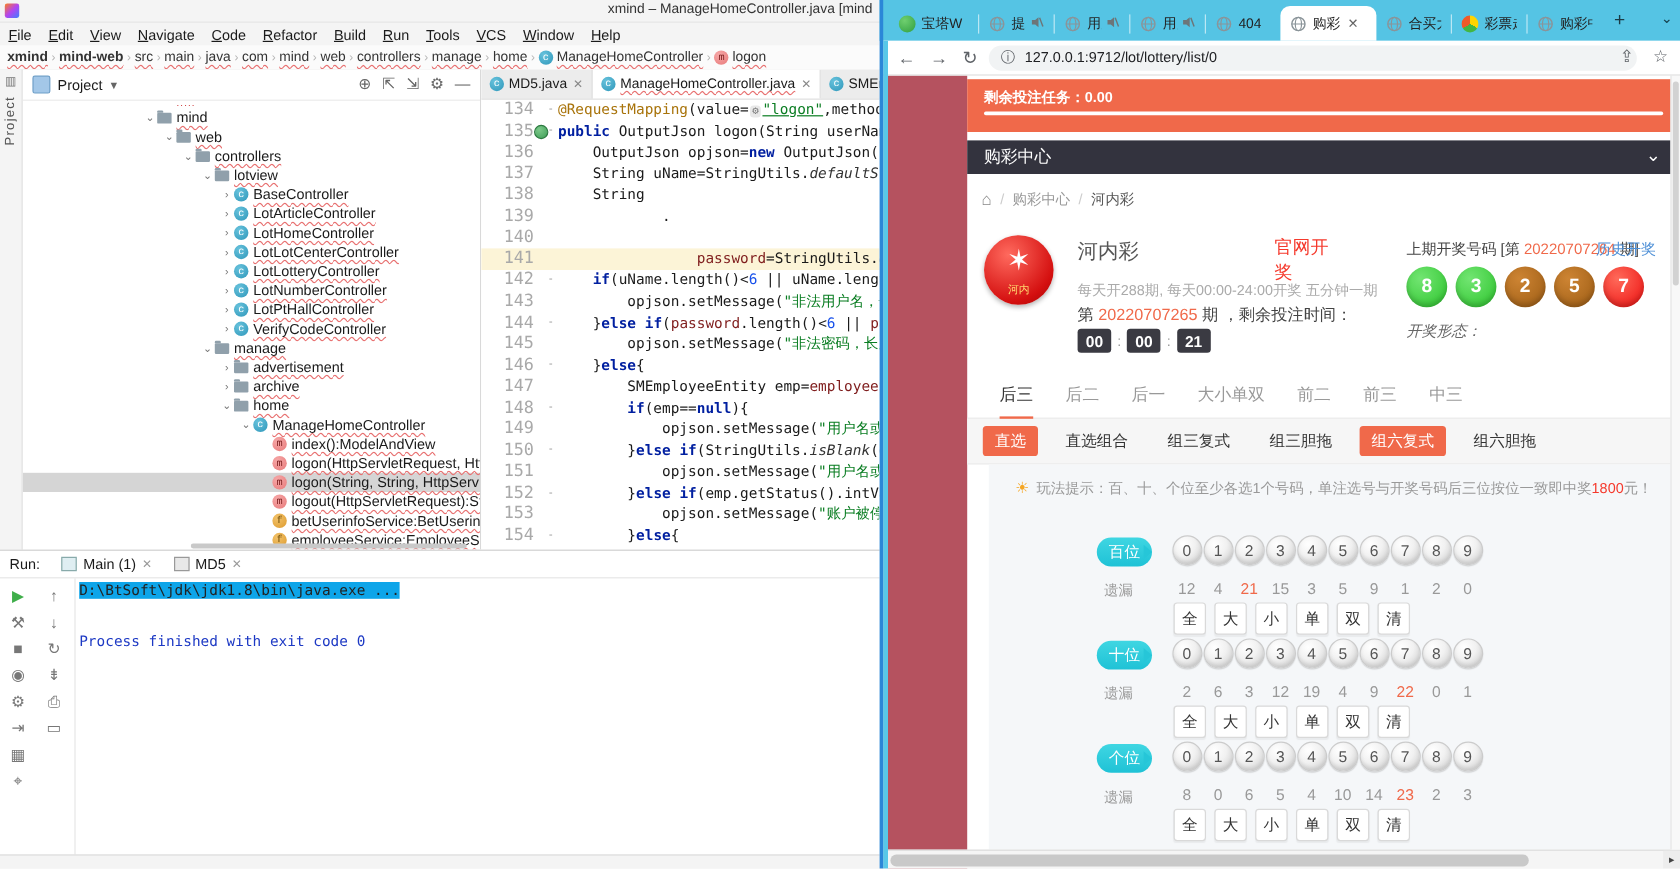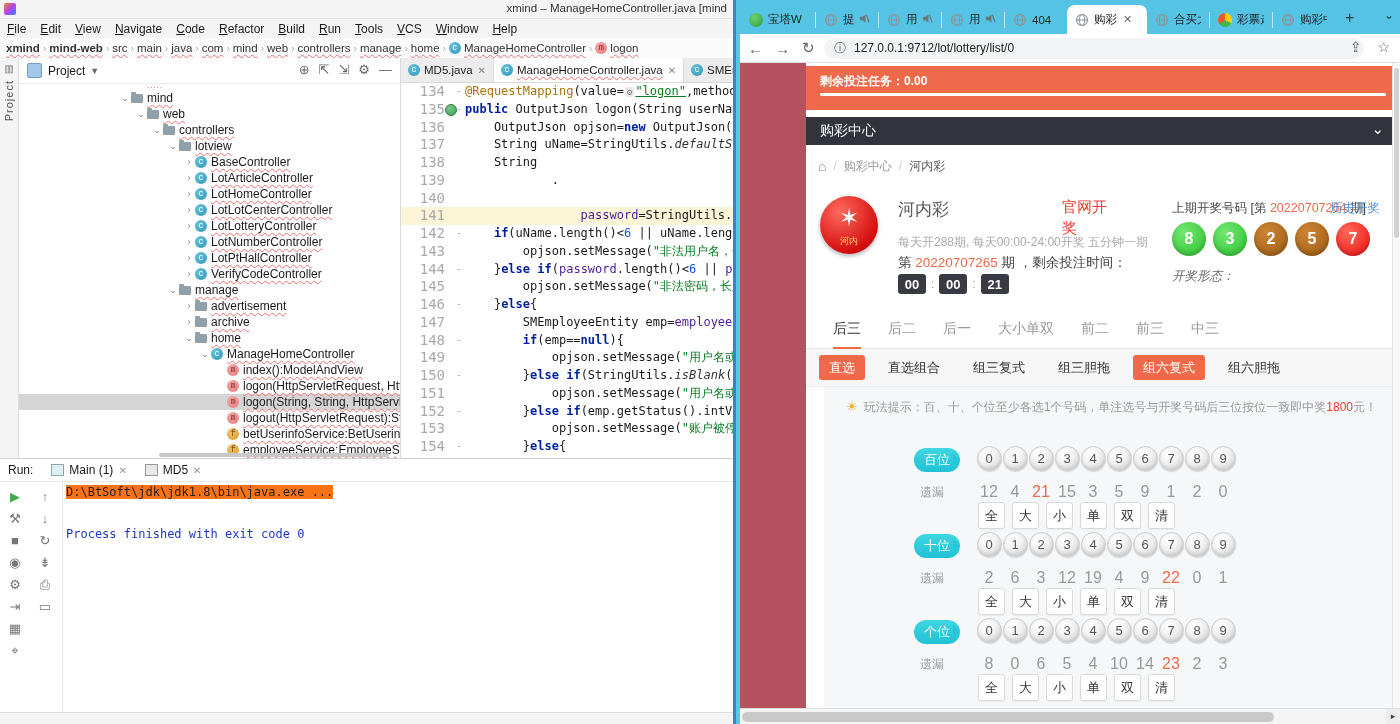--- a/index.html
+++ b/index.html
@@ -59,36 +59,36 @@
     font-size:12px;}
   .cline{height:17.75px;line-height:17.75px;white-space:pre;display:flex;}
   .cline.hl{background:#fcf4d7;}
   .gut{width:44px;flex:none;text-align:right;padding-right:8px;color:#a9a9a9;font-size:14px;position:relative;}
   .gbadge{position:absolute;right:-4px;top:3px;width:10px;height:10px;border-radius:50%;
     background:radial-gradient(circle at 35% 30%,#7cc98a,#3f9e57);border:1px solid #2d7a41;}
   .fold{width:12px;flex:none;color:#9a9a9a;font-size:9px;text-align:center;}
   .ctext{overflow:hidden;}
   .tk-p{color:#1a1a1a;} .tk-k{color:#001fa0;font-weight:bold;} .tk-s{color:#0a7d22;}
   .tk-su{color:#0a7d22;text-decoration:underline;} .tk-n{color:#1750eb;}
-  .tk-a{color:#a8730a;} .tk-f{color:#4c1d95;} .tk-i{color:#333;font-style:italic;}
+  .tk-a{color:#a8730a;} .tk-f{color:#7f1d1d;} .tk-i{color:#333;font-style:italic;}
   .tk-g{color:#777;background:#e8e8e8;border-radius:3px;font-size:9px;padding:0 2px;margin:0 1px;}
   
   #runpanel{left:0;top:458px;width:733px;height:254px;background:#fff;border-top:1px solid #d0d0d0;}
   #runhead{height:22px;border-bottom:1px solid #e7e7e7;font-size:12px;color:#1a1a1a;padding-left:8px;}
   .runtab{display:flex;align-items:center;margin-left:18px;}
   .runtab .conico{width:11px;height:10px;border:1px solid #8aa;background:#dfeef2;margin-right:5px;}
   .runtab .conico.g{border-color:#999;background:#e8e8e8;}
   .runtab .x{color:#999;margin-left:5px;font-size:10px;}
   #runtools{position:absolute;left:0;top:23px;width:62px;bottom:0;border-right:1px solid #e7e7e7;}
   .tcol{position:absolute;top:4px;width:26px;text-align:center;}
   .tcol span{display:block;height:22px;line-height:22px;font-size:13px;color:#777;}
   #console{position:absolute;left:66px;top:23px;right:0;bottom:14px;
     font-family:"DejaVu Sans Mono","Liberation Mono",monospace;font-size:12px;color:#222;}
   .conline{height:21px;line-height:21px;white-space:pre;}
-  .conline .cmd{background:#f97316;}
+  .conline .cmd{background:#0ea5e9;}
   .conline .sel{background:#3e7ec2;color:#fff;}
   .conline .info{color:#1d39c4;}
   #ide-status{left:0;top:712px;width:733px;height:12px;background:#f4f4f4;border-top:1px solid #ddd;}
   #edge-blue{left:733px;top:0;width:3px;height:724px;background:#2b87d8;z-index:60;}
   #edge-cyan{left:736px;top:34px;width:4px;height:690px;background:#58c8e8;z-index:59;}
   #tabstrip{left:733px;top:0;width:667px;height:34px;background:#55c4e4;z-index:50;display:flex;align-items:flex-end;}
   .btab{height:29px;display:flex;align-items:center;padding:0 8px;font-size:11.5px;color:#222;
     white-space:nowrap;overflow:hidden;flex:none;}
   .btab.on{background:#fff;border-radius:8px 8px 0 0;}
   .btab .ttl{overflow:hidden;text-overflow:clip;}
@@ -162,21 +162,21 @@
     border-radius:12px;color:#fff;font-size:13px;display:flex;align-items:center;justify-content:center;}
   .ptag:after{content:'';position:absolute;right:-6px;top:50%;margin-top:-6px;
     border:6px solid transparent;border-left:7px solid #26c6d8;}
   .ballgrid{position:absolute;left:168px;top:0;display:flex;}
   .cell{width:26px;display:flex;justify-content:center;}
   .pball{width:23px;height:23px;border-radius:50%;
     background:radial-gradient(circle at 35% 28%,#ffffff 0%,#f1f1f1 45%,#d6d6d6 80%,#cecece 100%);
     border:1px solid #cbcbcb;box-shadow:inset 0 -2px 3px rgba(0,0,0,.08),0 1px 1px rgba(0,0,0,.15);
     color:#555;font-size:13px;display:flex;align-items:center;justify-content:center;}
   .misslabel{position:absolute;left:112px;top:38px;font-size:12px;color:#999;}
-  .missgrid{position:absolute;left:168px;top:37px;display:flex;font-size:16px;color:#999;}
+  .missgrid{position:absolute;left:168px;top:37px;display:flex;font-size:13px;color:#999;}
   .missgrid .hot{color:#f0694a;}
   .quickrow{position:absolute;left:170px;top:56px;display:flex;}
   .qbtn{width:25px;height:25px;background:#fff;border:1px solid #d9d9d9;border-radius:3px;font-size:13px;color:#333;
     display:flex;align-items:center;justify-content:center;margin-right:7px;box-shadow:0 1px 1px rgba(0,0,0,.05);}
   
   #hscroll{position:absolute;left:0;top:646px;width:660px;height:16px;background:#f5f5f5;border-top:1px solid #ddd;}
   #hscroll .thumb{position:absolute;left:2px;top:3px;width:532px;height:10px;border-radius:5px;background:#c9c9c9;}
   #hscroll .corner{position:absolute;right:0;top:0;width:14px;height:15px;background:#ededed;color:#444;font-size:9px;line-height:15px;text-align:center;}
   #vscroll{position:absolute;right:0;top:0;width:7px;height:646px;background:#f8f8f8;border-left:1px solid #e4e4e4;}
   #vscroll .thumb{position:absolute;left:1px;top:6px;width:5px;height:170px;border-radius:3px;background:#d2d2d2;}

